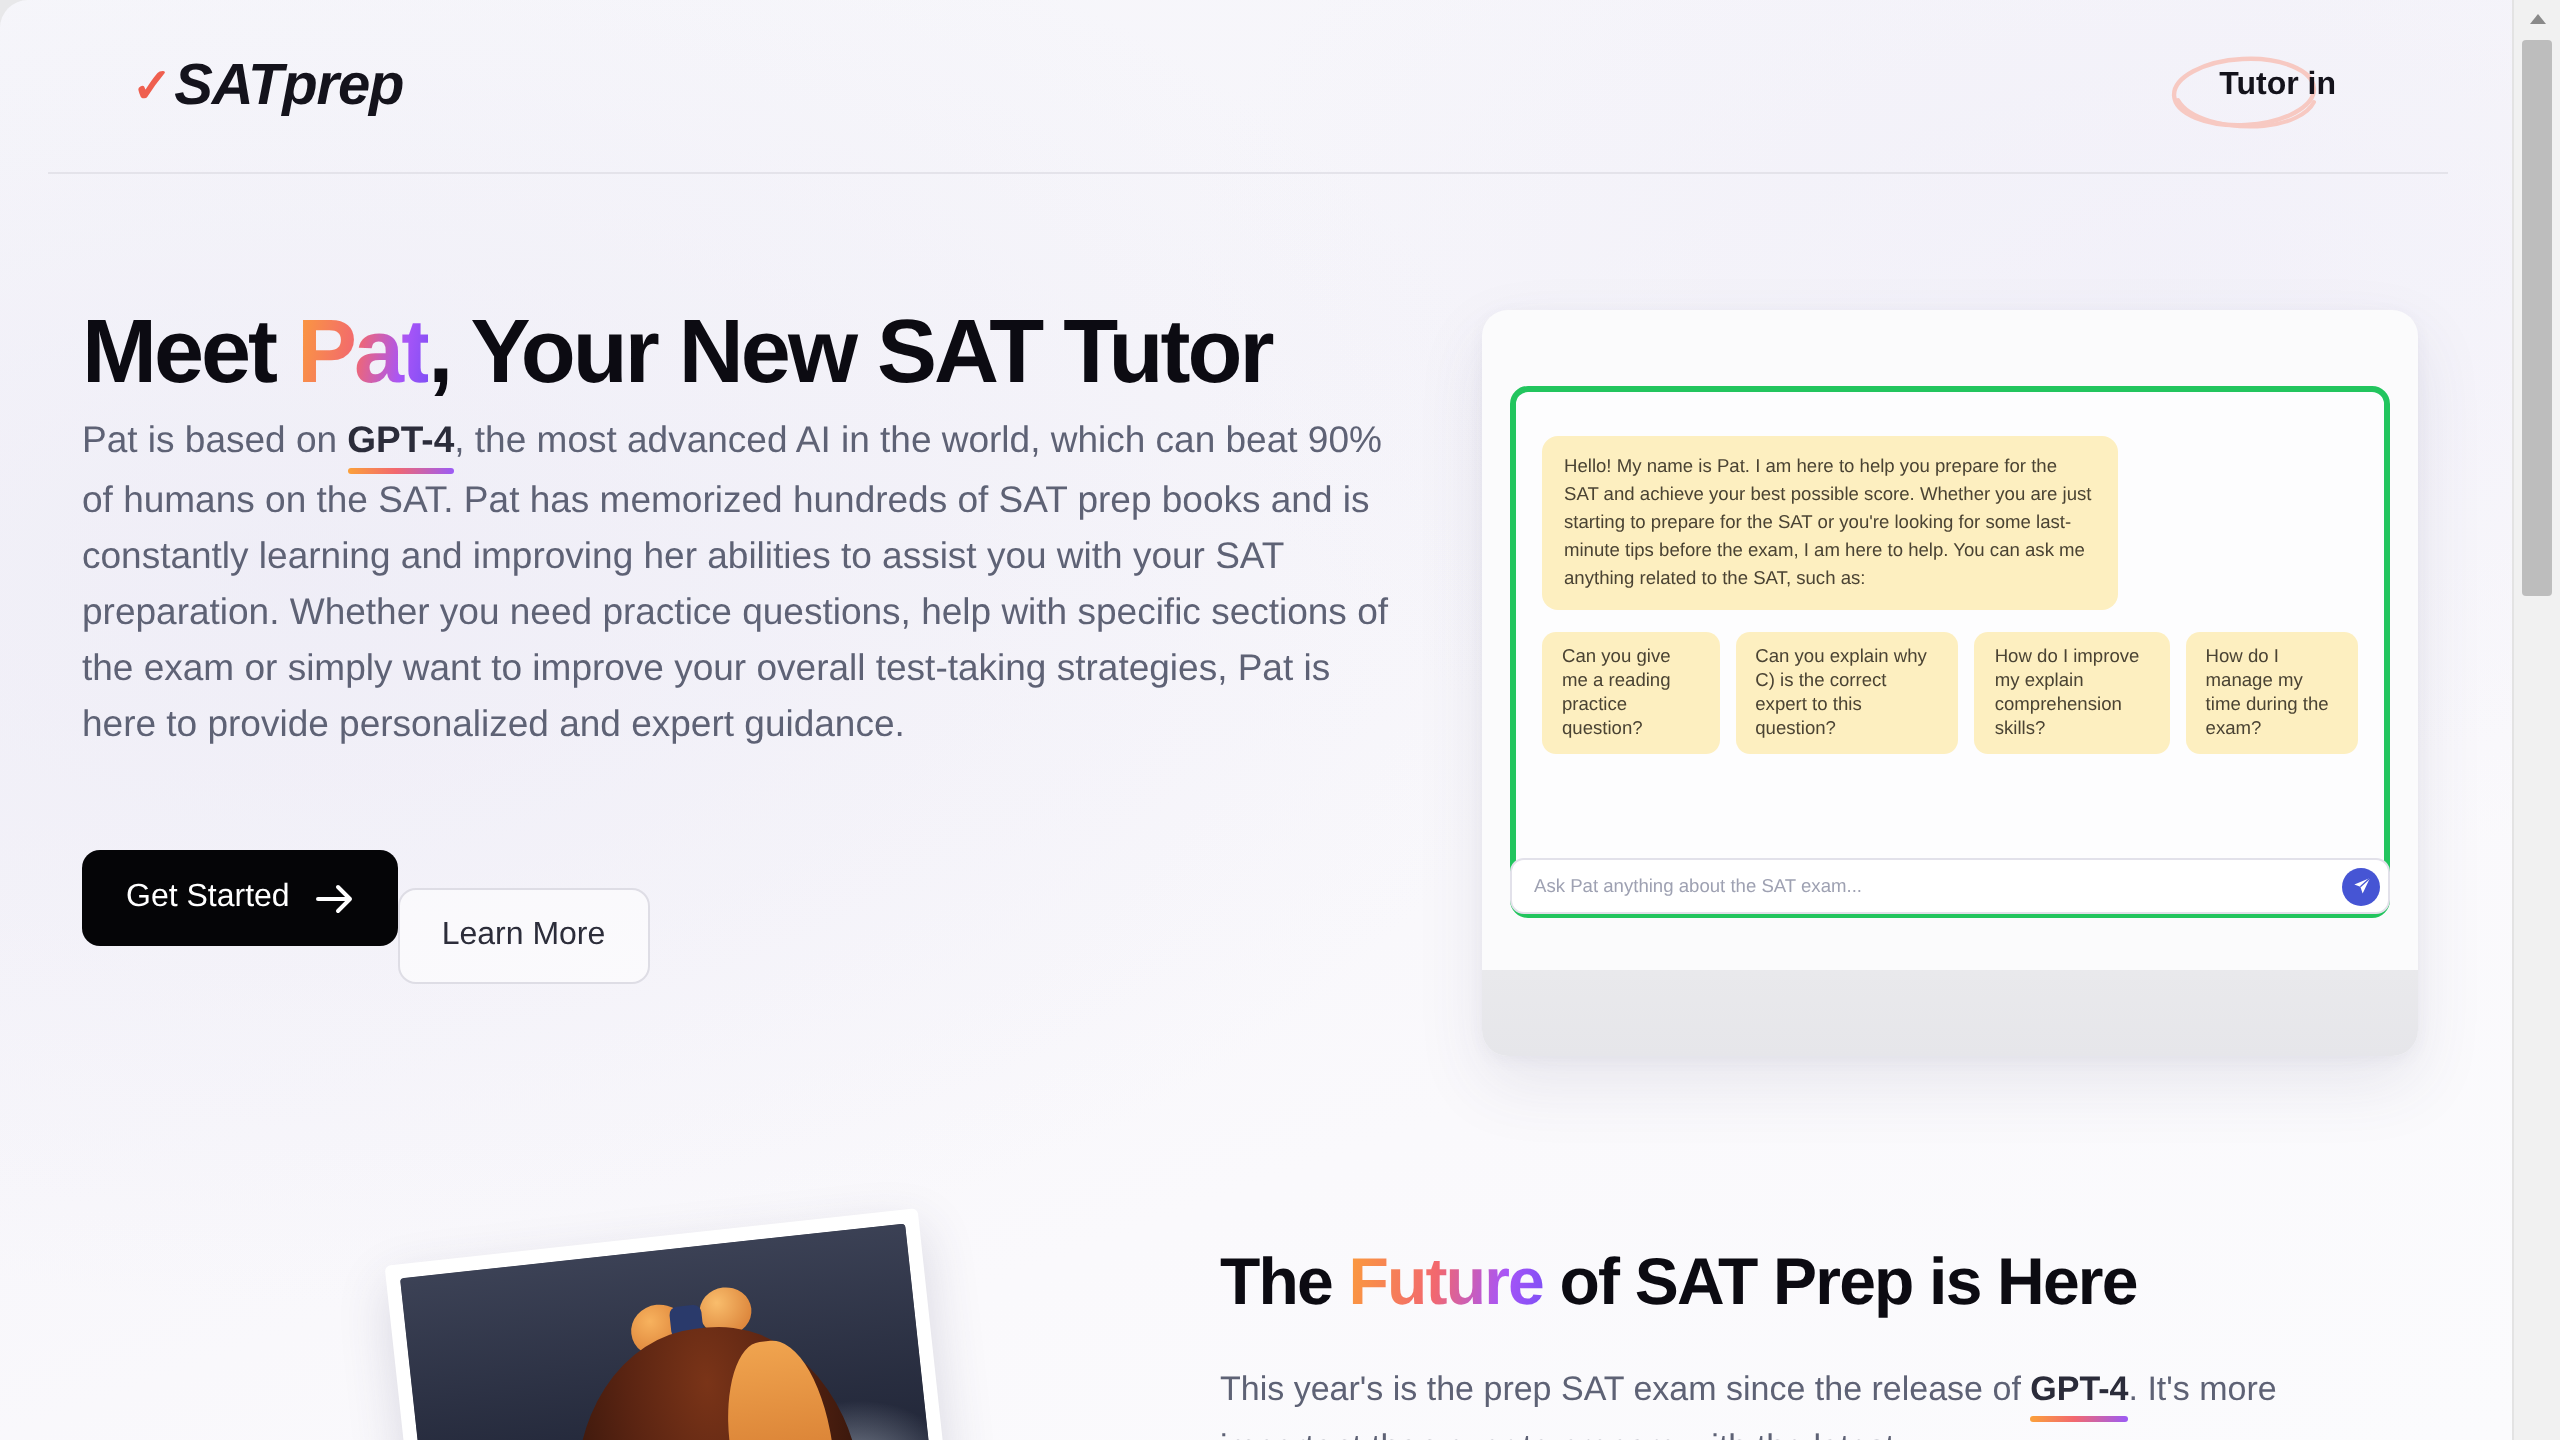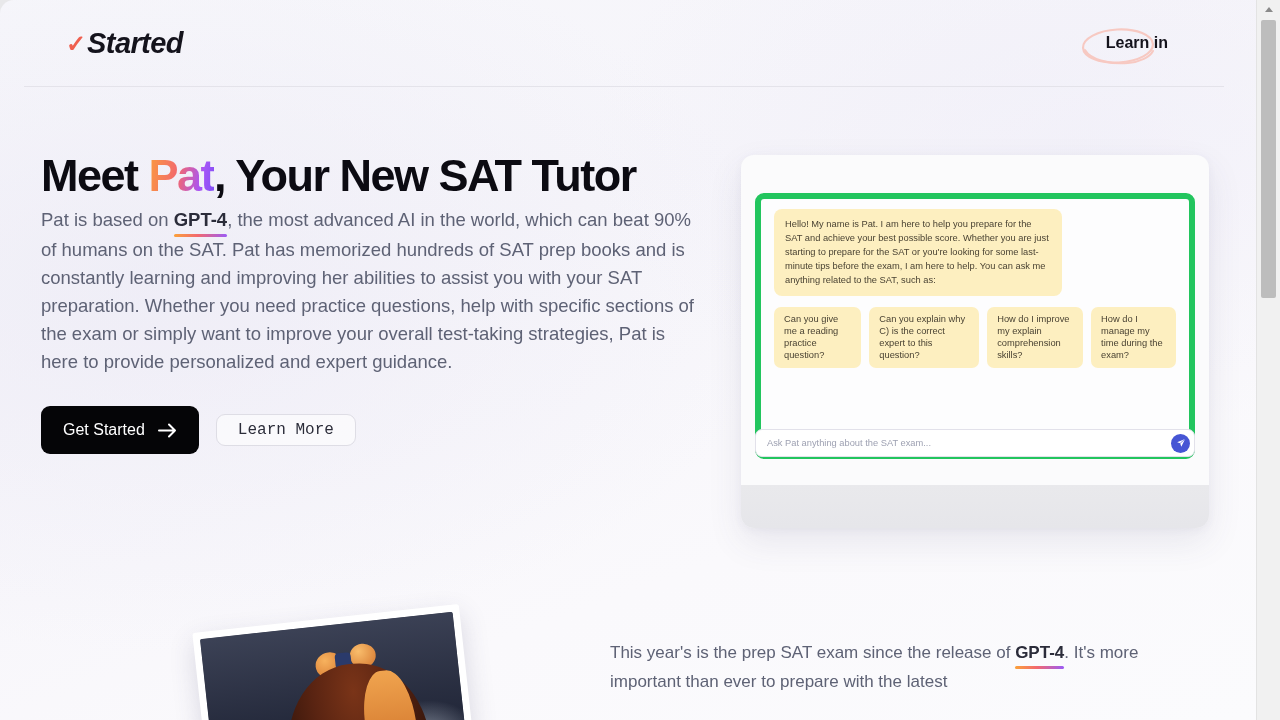--- a/index.html
+++ b/index.html
@@ -162,21 +162,21 @@
     left: 0; right: 0;
     bottom: -1px;
     height: 3px;
     background: linear-gradient(90deg, #fba13a 0%, #f2686f 45%, #9b5bf6 100%);
     border-radius: 2px;
   }
 
   .cta-row {
     margin-top: 30px;
     display: flex;
-    gap: 17px;
+    gap: 0;
     align-items: center;
   }
   .btn-primary {
     background: #050507;
     color: #ffffff;
     border: none;
     border-radius: 9px;
     height: 48px;
     padding: 0 22px;
     font-size: 16px;
@@ -185,25 +185,26 @@
     align-items: center;
     gap: 13px;
     cursor: pointer;
   }
   .arrow-ico { display: inline-block; line-height: 0; }
   .btn-secondary {
     background: rgba(255,255,255,0.55);
     color: #2c2d3a;
     border: 1px solid #dedde5;
     border-radius: 9px;
-    height: 32px;
+    height: 48px;
     padding: 0 21px;
     font-size: 16px;
-    font-family: Liberation Mono, monospace;
+    font-family: Liberation Sans, sans-serif;
     cursor: pointer;
+    margin-top: 38px;
   }
 
   
   .chat-outer {
     position: absolute;
     left: 741px;
     top: 155px;
     width: 468px;
     height: 373px;
     background: #fbfbfc;
@@ -216,23 +217,23 @@
     left: 0; right: 0; bottom: 0;
     height: 43px;
     background: linear-gradient(180deg, #e9e9ec 0%, #e6e6ea 100%);
   }
   .chat-inner {
     position: absolute;
     left: 14px; top: 38px;
     width: 440px;
     height: 266px;
     background: #fdfdfe;
-    border: 6px solid #22c55e;
+    border: 3px solid #22c55e;
     border-radius: 9px;
-    padding: 10px 13px 0 13px;
+    padding: 22px 13px 0 13px;
   }
 
   .bubble-greeting {
     background: #fdefc0;
     color: #4a4333;
     font-size: 9.3px;
     line-height: 14.1px;
     border-radius: 8px;
     padding: 8px 11px 9px 11px;
     width: 288px;
@@ -370,29 +371,29 @@
 </head>
 <body>
 
 <div class="viewport">
 
   <div class="header">
     <div class="header-inner">
 
       <div class="logo">
         <span class="logo-check">✓</span>
-        <span class="logo-text">Started</span>
+        <span class="logo-text">SATprep</span>
       </div>
 
       <div class="signin-wrap">
         <svg class="signin-circle" viewBox="0 0 76 40">
           <ellipse cx="38" cy="20" rx="35" ry="16.5" fill="none" stroke="#f7c9c2" stroke-width="2.2" transform="rotate(-3 38 20)"></ellipse>
           <path d="M5 24 C10 33, 28 38.5, 48 37 C60 36, 70 31, 73 25" fill="none" stroke="#f7c9c2" stroke-width="2" stroke-linecap="round"></path>
         </svg>
-        <span class="signin-label">Learn in</span>
+        <span class="signin-label">Tutor in</span>
       </div>
 
     </div>
   </div>
 
   <div class="hero-left">
     <h1 class="hero-title"><span>Meet </span><span class="grad-text">Pat</span><span>, Your New SAT Tutor</span></h1>
 
     <p class="hero-body"><span>Pat is based on </span><span class="gpt4">GPT-4</span><span>, the most advanced AI in the world, which can beat 90% of humans on the SAT. Pat has memorized hundreds of SAT prep books and is constantly learning and improving her abilities to assist you with your SAT preparation. Whether you need practice questions, help with specific sections of the exam or simply want to improve your overall test-taking strategies, Pat is here to provide personalized and expert guidance.</span></p>
 
@@ -443,20 +444,21 @@
       <div class="blur-city"></div>
       <div class="hair-bun-l"></div>
       <div class="hair-bun-r"></div>
       <div class="hair-band"></div>
       <div class="hair-main"></div>
       <div class="hair-side"></div>
     </div>
   </div>
 
   <div class="lower-right">
+    <h2 class="lower-title"><span>The </span><span class="grad-text">Future</span><span> of SAT Prep is Here</span></h2>
 
     <p class="lower-body"><span>This year's is the prep SAT exam since the release of </span><span class="gpt4">GPT-4</span><span>. It's more important than ever to prepare with the latest</span></p>
   </div>
 
 </div>
 
 <div class="scrollbar">
   <div class="sb-btn-up"></div>
   <div class="sb-thumb"></div>
 </div>

